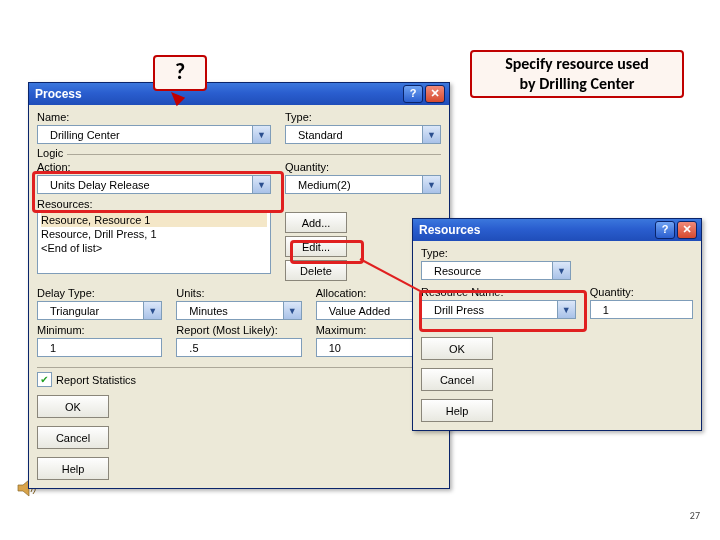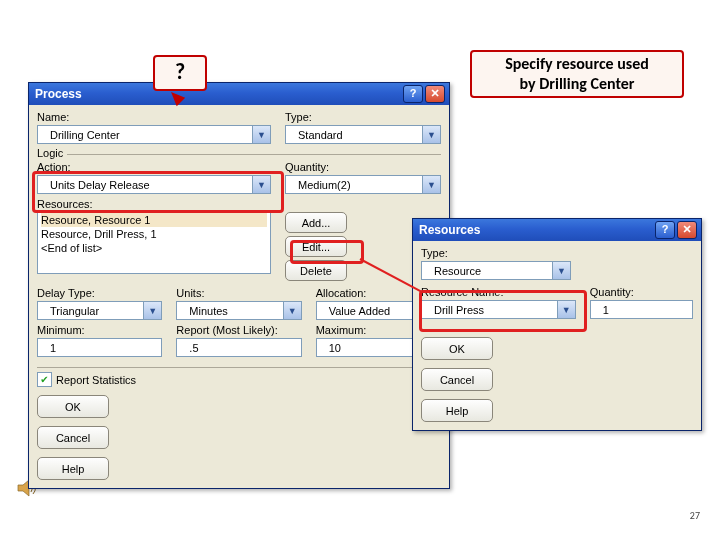--- a/index.html
+++ b/index.html
@@ -135,21 +135,21 @@
     font-size: 11px;
     padding: 2px 3px;
     overflow: hidden;
   }
   .listbox .item { white-space: pre; line-height: 14px; }
   .listbox .sel { background: #f4e7c8; }
 
   .btn {
     background: linear-gradient(to bottom,#fefefe,#e8e8e0);
     border: 1px solid #8a867a;
-    border-radius: 5px;
+    border-radius: 0;
     height: 21px;
     width: 70px;
     font-size: 11px;
     display: flex; align-items: center; justify-content: center;
   }
   .btn.sm { width: 60px; height: 19px; }
 
   .chk { display: flex; align-items: center; gap: 4px; font-size: 11px; margin-top: 4px;}
   .chk .box {
     width: 13px; height: 13px;

